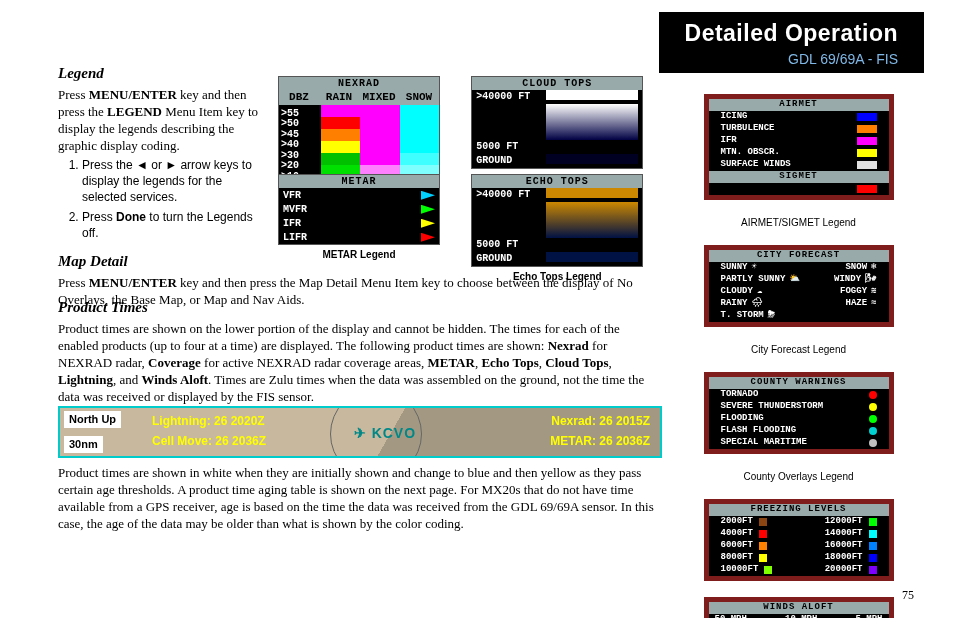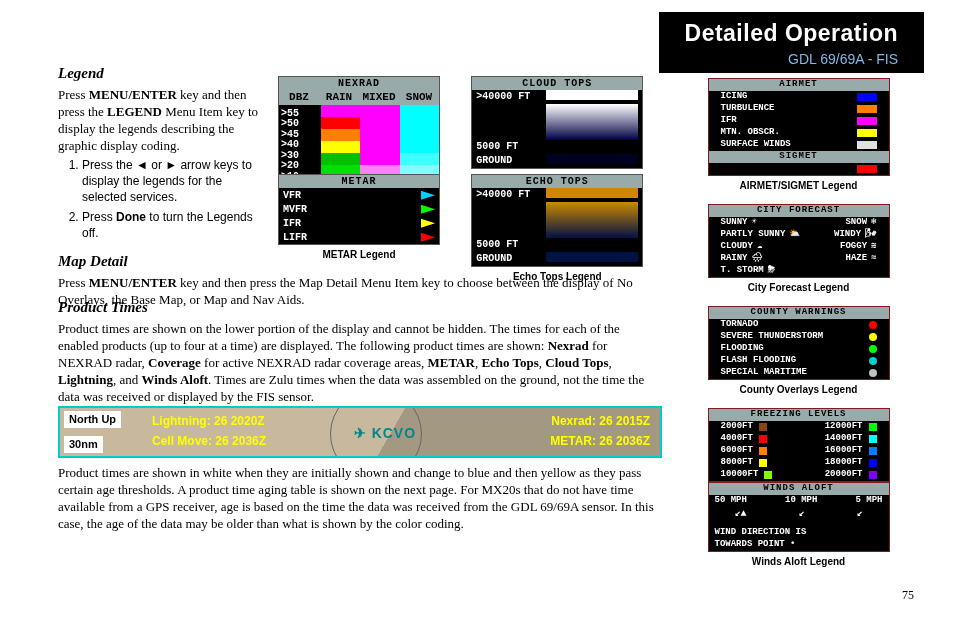--- a/index.html
+++ b/index.html
@@ -31,25 +31,25 @@
   .nexcolors{flex:1;display:flex;flex-direction:column}
   .nexcrow{display:flex;height:12px}
   .sw{flex:1}
   .nexhdr{display:flex;background:#9aa;color:#000}
   .nexhdr span{flex:1;text-align:center;font-size:11px}
   .ctrow{display:flex;align-items:flex-start;height:14px}
   .ctlab{width:70px;padding-left:4px}
   .metarrow{display:flex;align-items:center;height:14px}
   .flag{width:14px;height:9px;margin-left:auto;margin-right:4px}
 
-  .rbox{background:#000;color:#fff;font-family:"Courier New",monospace;font-size:9px;font-weight:bold;border:1px solid #7f1d1d;margin:0 auto;width:180px}
+  .rbox{background:#000;color:#fff;font-family:"Courier New",monospace;font-size:9px;font-weight:bold;border:5px solid #7f1d1d;margin:16px auto;width:180px}
   .rbox .hdr{font-size:9px}
   .rrow{display:flex;align-items:center;height:12px;padding:0 12px}
   .rswatch{width:20px;height:8px;margin-left:auto}
-  .rcap{font-family:Arial,sans-serif;font-size:10px;font-weight:bold;text-align:center;margin:3px 0 12px 0}
+  .rcap{font-family:Arial,sans-serif;font-size:10px;font-weight:normal;text-align:center;margin:3px 0 12px 0}
 
   .strip{position:absolute;left:58px;top:406px;width:600px;height:48px;background:#000;border:2px solid #0cc;font-family:Arial,sans-serif;font-size:11px;font-weight:bold;overflow:hidden}
   .strip .mapbg{position:absolute;inset:0;background:linear-gradient(120deg,#c7b89e 0 55%,#a39982 55% 100%)}
   .strip .overlay{position:absolute;inset:0}
   .nbox{position:absolute;left:4px;top:3px;background:#fff;color:#000;padding:1px 5px;font-size:11px}
   .nbox2{position:absolute;left:4px;bottom:3px;background:#fff;color:#000;padding:1px 5px;font-size:11px}
   .ylab{position:absolute;color:#ff0;font-size:12px}
   .kcvo{position:absolute;left:294px;top:16px;color:#088;font-size:14px;font-weight:bold;letter-spacing:1px}
   .ring{position:absolute;left:270px;top:-20px;width:90px;height:90px;border:1px solid #666;border-radius:50%}
 

